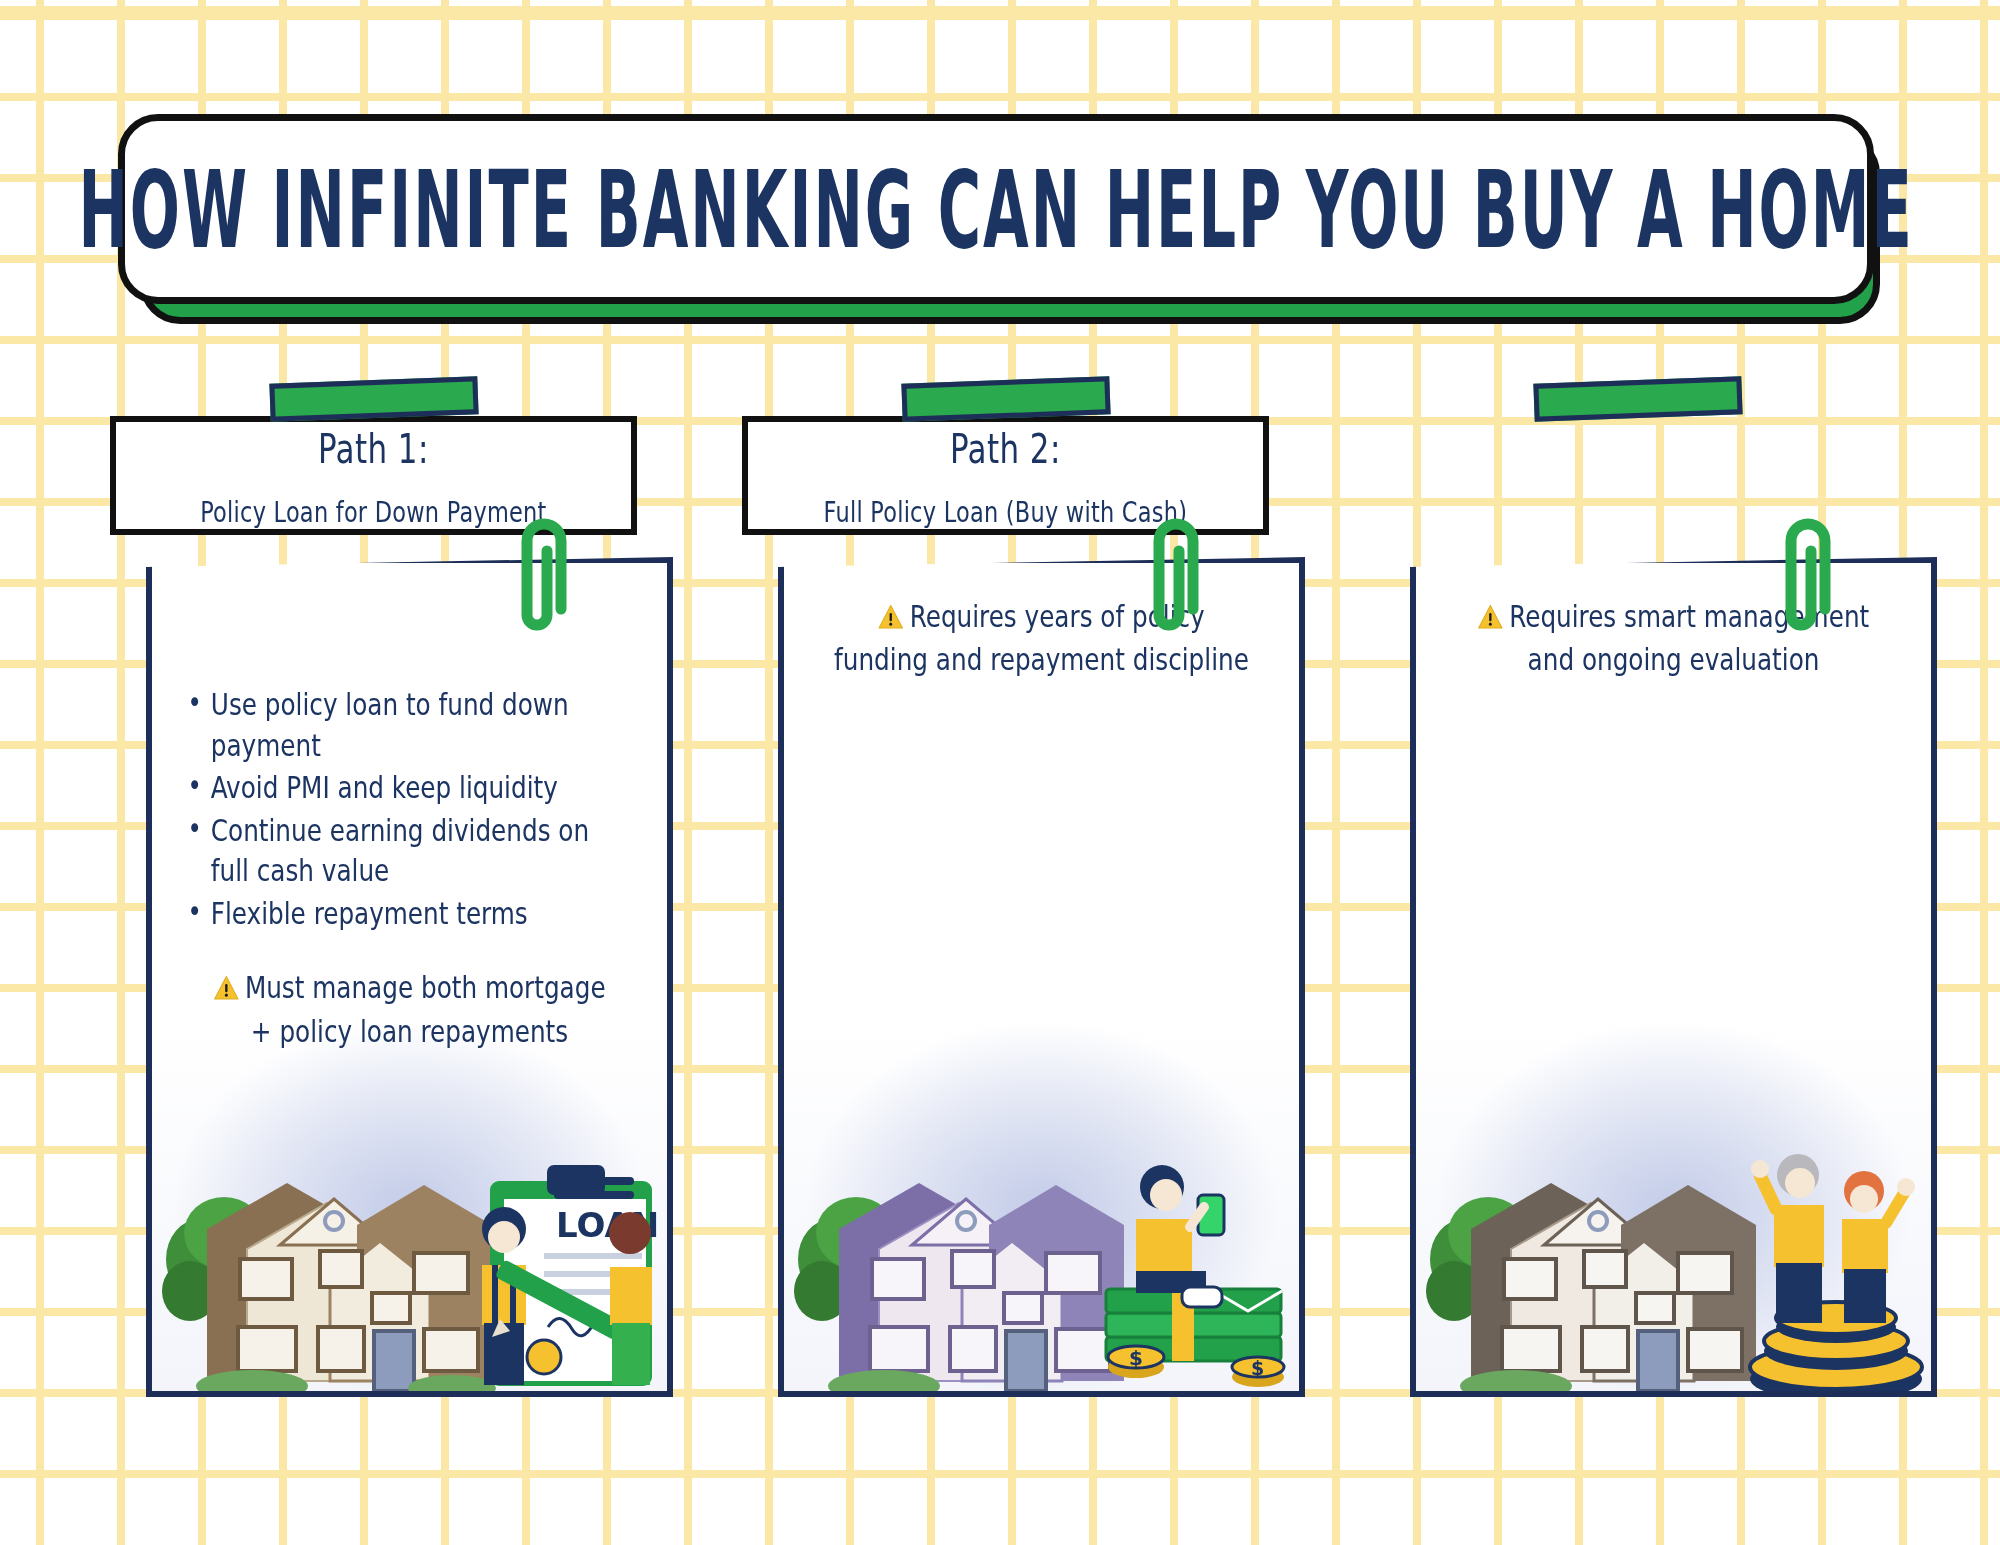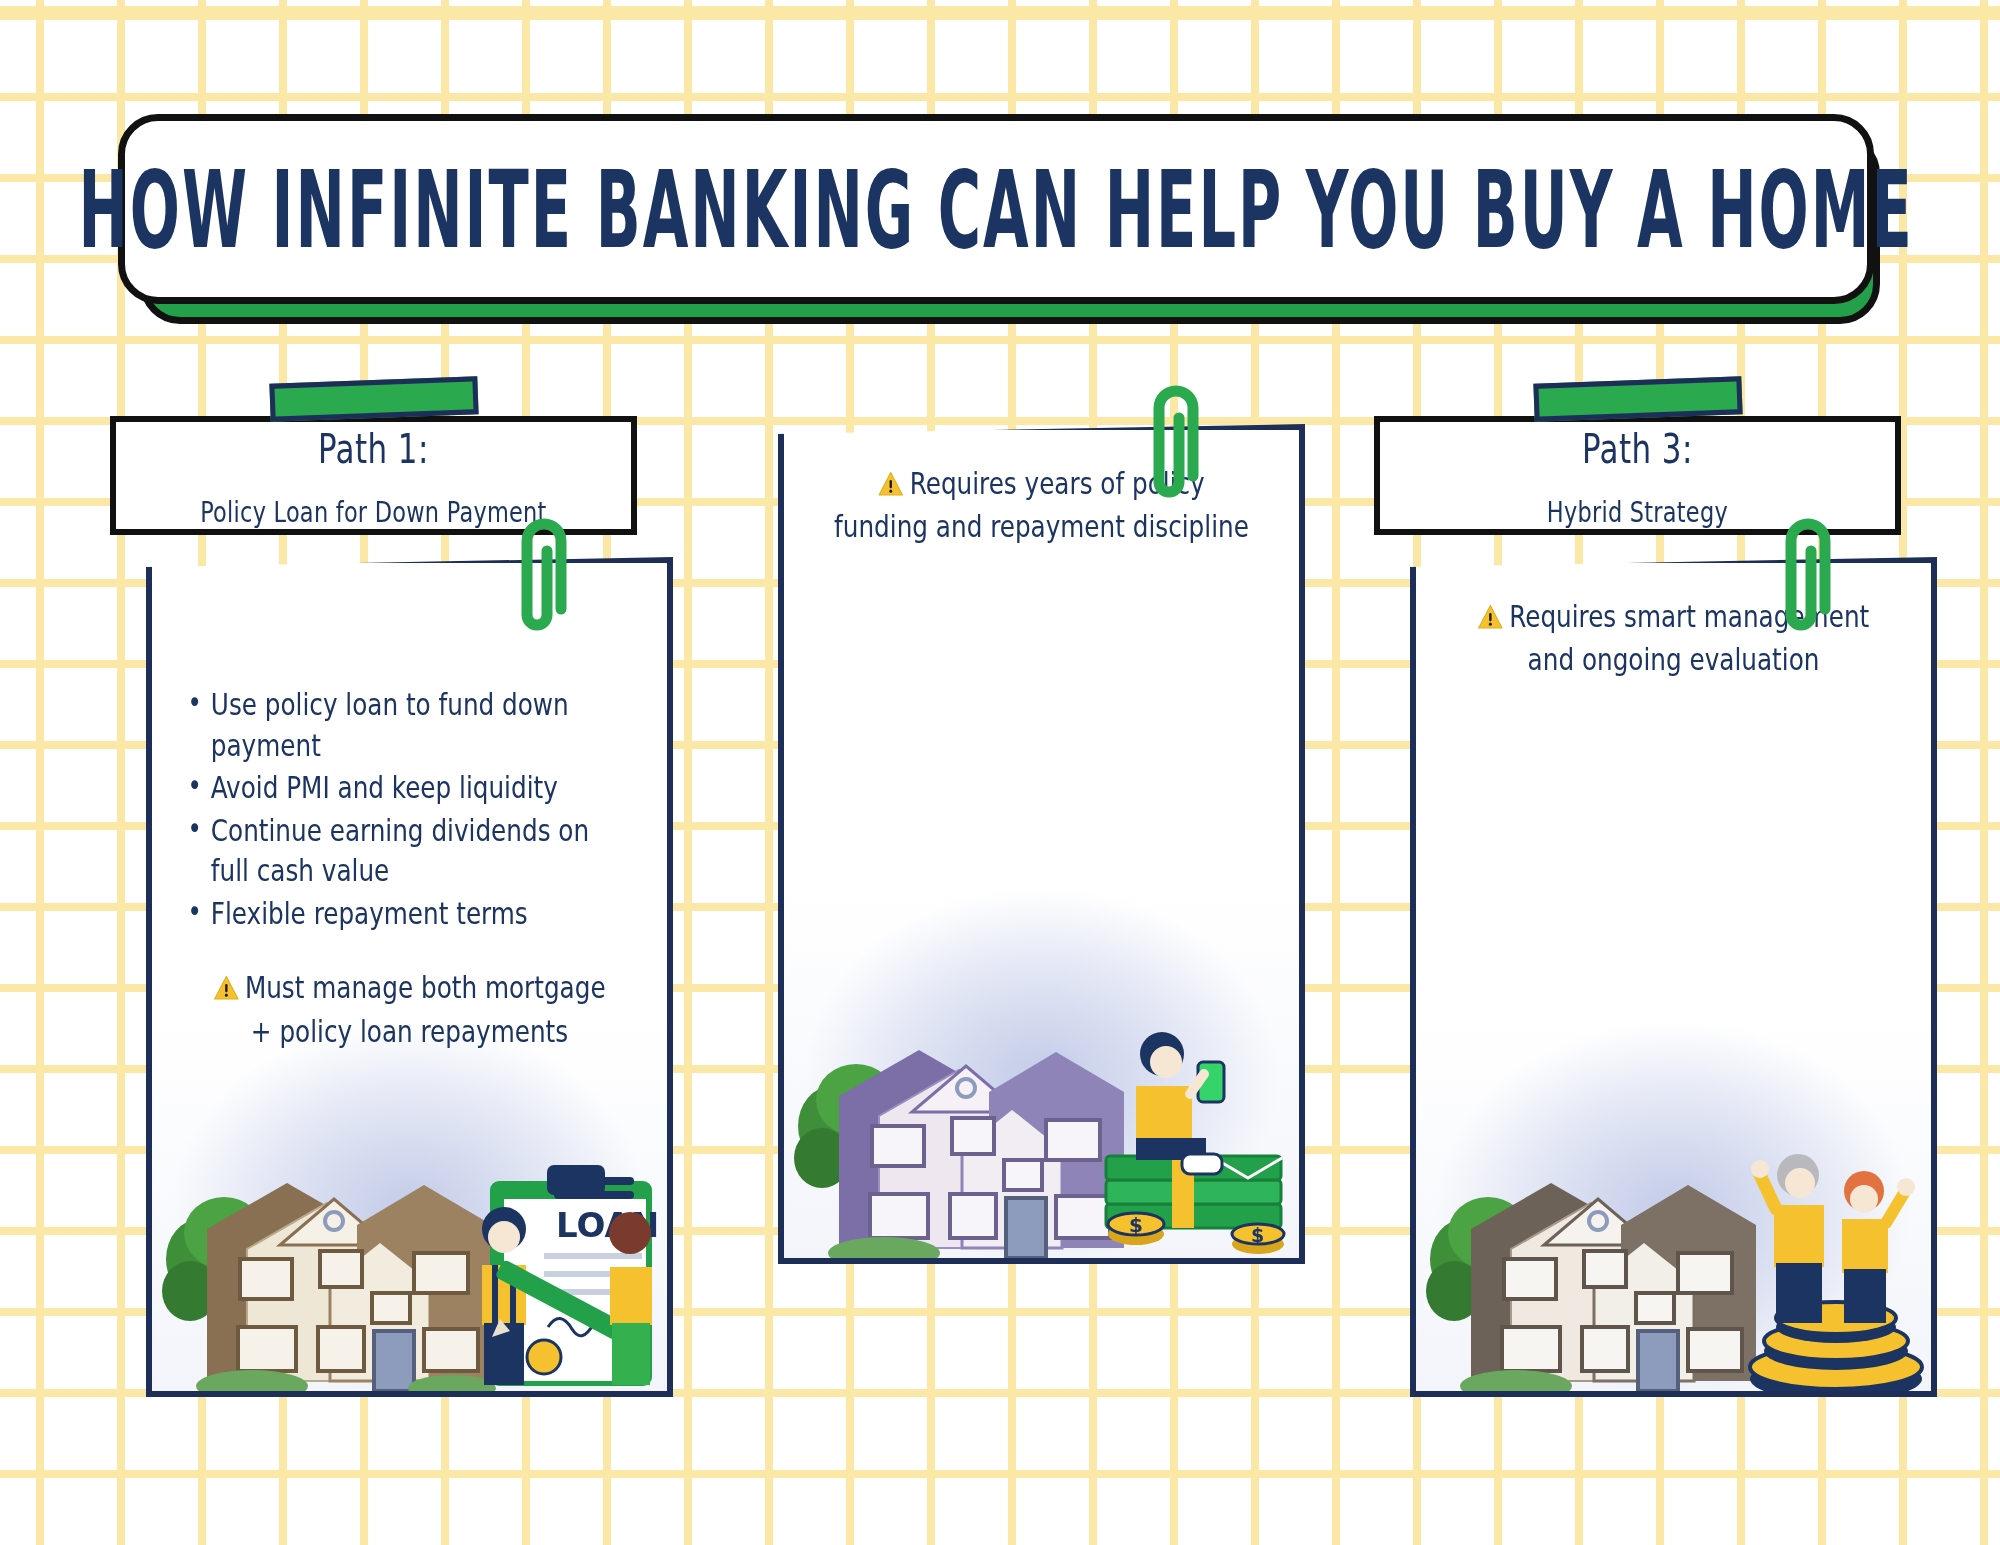--- a/index.html
+++ b/index.html
@@ -252,20 +252,27 @@
           </svg>
         </div>
       </div>
       <svg class="clip" viewBox="0 0 62 132">
         <path d="M44 104 V36 a17 17 0 0 0 -34 0 V110 a10 10 0 0 0 20 0 V46" fill="none" stroke="#2aa94f" stroke-width="11" stroke-linecap="round" stroke-linejoin="round"></path>
       </svg>
     </div>
   </div>
 
   <div class="col" id="col-2">
+    <div class="hdr-wrap">
+      <div class="tape"></div>
+      <div class="hdr-box">
+        <div class="hdr-title">Path 2:</div>
+        <div class="hdr-sub">Full Policy Loan (Buy with Cash)</div>
+      </div>
+    </div>
 
     <div class="sheet-wrap">
       <div class="sheet">
         <div class="warn">
           <span class="wicon">
             <svg width="28" height="26" viewBox="0 0 28 26">
                 <path d="M14 1.5 L27 24 L1 24 Z" fill="#f5c12e" stroke="#e0ad1d" stroke-width="1.2" stroke-linejoin="round"></path>
                 <rect x="12.7" y="9" width="2.6" height="8.2" rx="1.2" fill="#1a1a1a"></rect>
                 <circle cx="14" cy="20.2" r="1.6" fill="#1a1a1a"></circle>
               </svg>
@@ -319,24 +326,20 @@
       </div>
       <svg class="clip" viewBox="0 0 62 132">
         <path d="M44 104 V36 a17 17 0 0 0 -34 0 V110 a10 10 0 0 0 20 0 V46" fill="none" stroke="#2aa94f" stroke-width="11" stroke-linecap="round" stroke-linejoin="round"></path>
       </svg>
     </div>
   </div>
 
   <div class="col" id="col-3">
     <div class="hdr-wrap">
       <div class="tape"></div>
-      <div class="hdr-box">
-        <div class="hdr-title">Path 3:</div>
-        <div class="hdr-sub">Hybrid Strategy</div>
-      </div>
     </div>
 
     <div class="sheet-wrap">
       <div class="sheet">
         <div class="warn">
           <span class="wicon">
             <svg width="28" height="26" viewBox="0 0 28 26">
                 <path d="M14 1.5 L27 24 L1 24 Z" fill="#f5c12e" stroke="#e0ad1d" stroke-width="1.2" stroke-linejoin="round"></path>
                 <rect x="12.7" y="9" width="2.6" height="8.2" rx="1.2" fill="#1a1a1a"></rect>
                 <circle cx="14" cy="20.2" r="1.6" fill="#1a1a1a"></circle>

